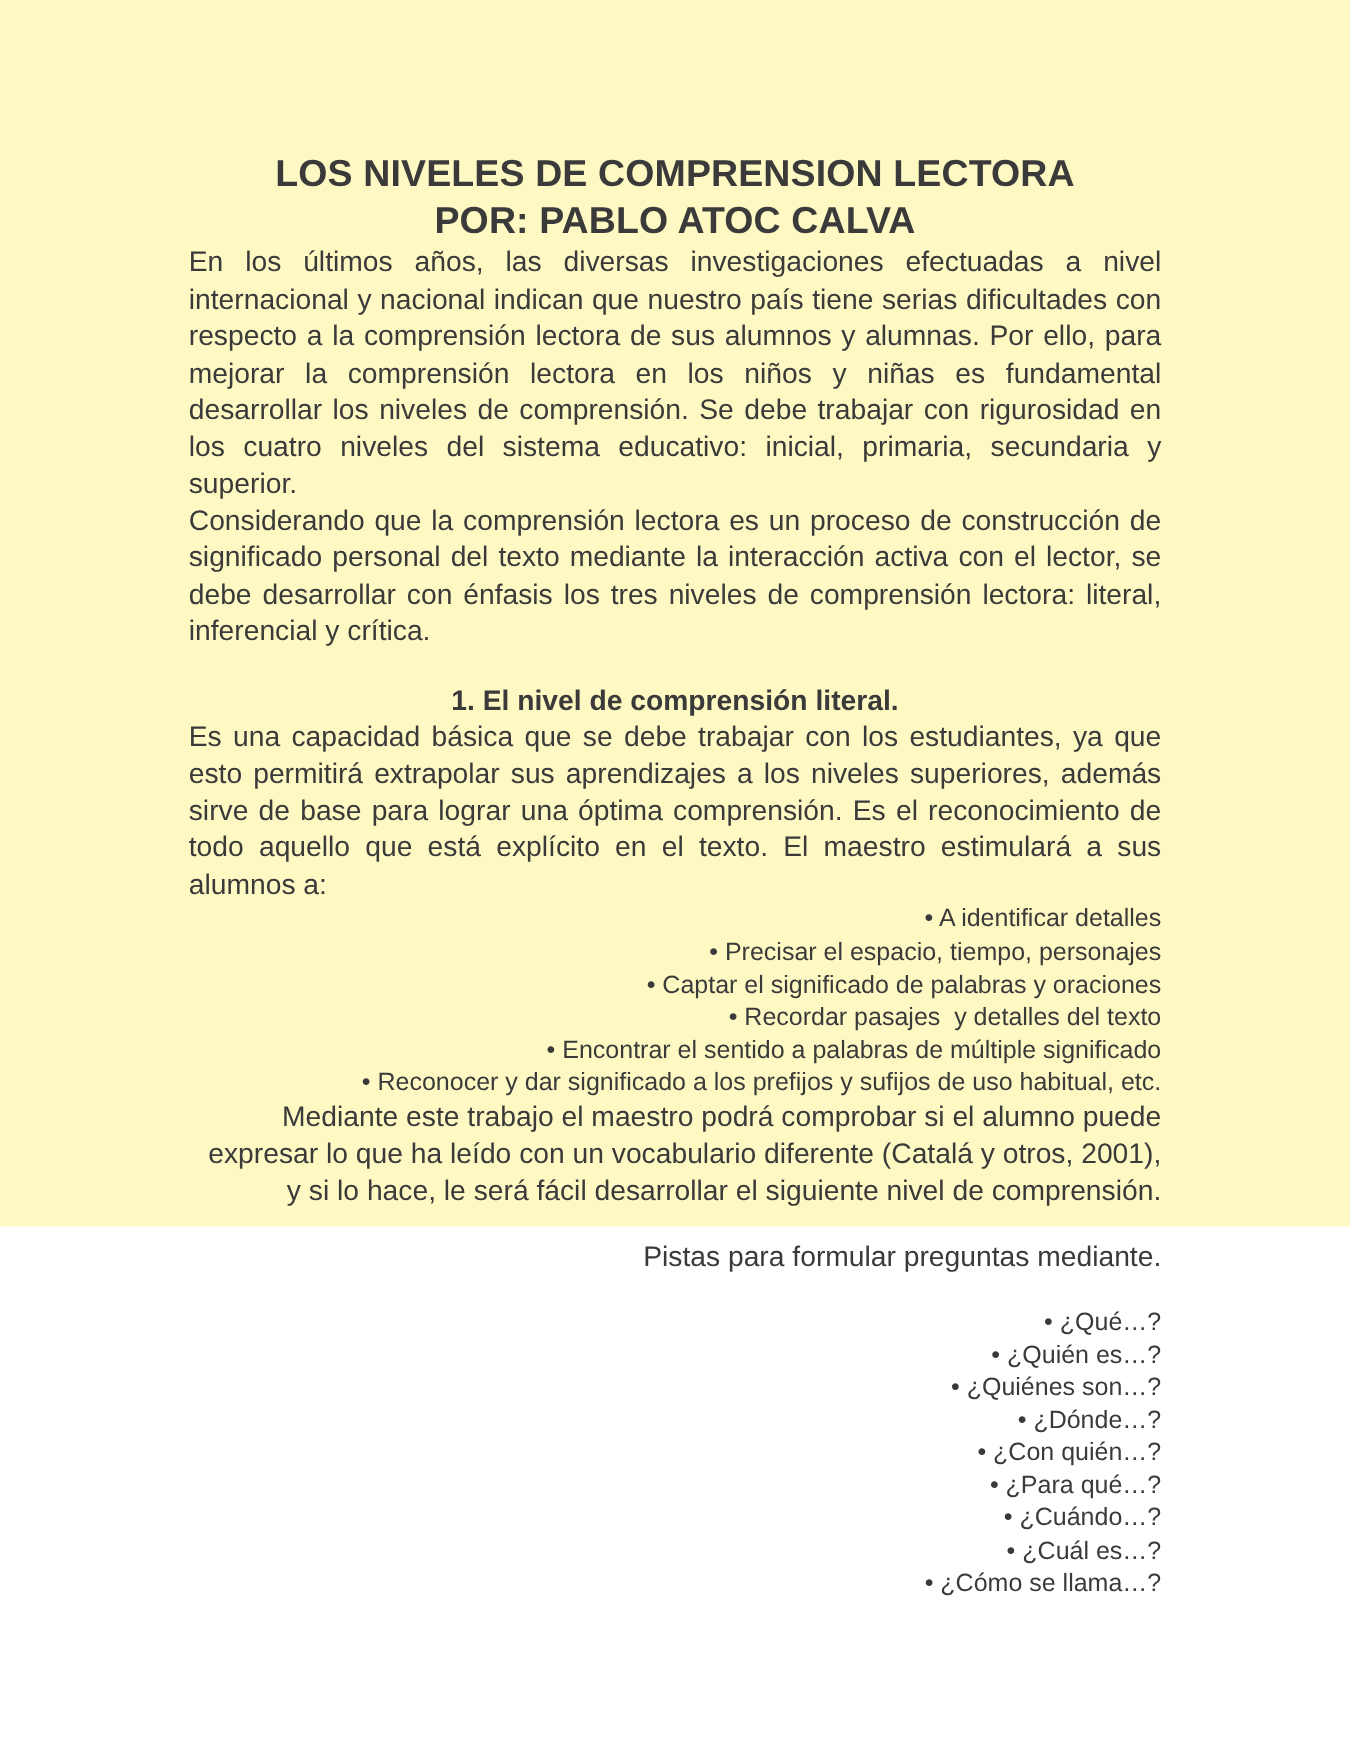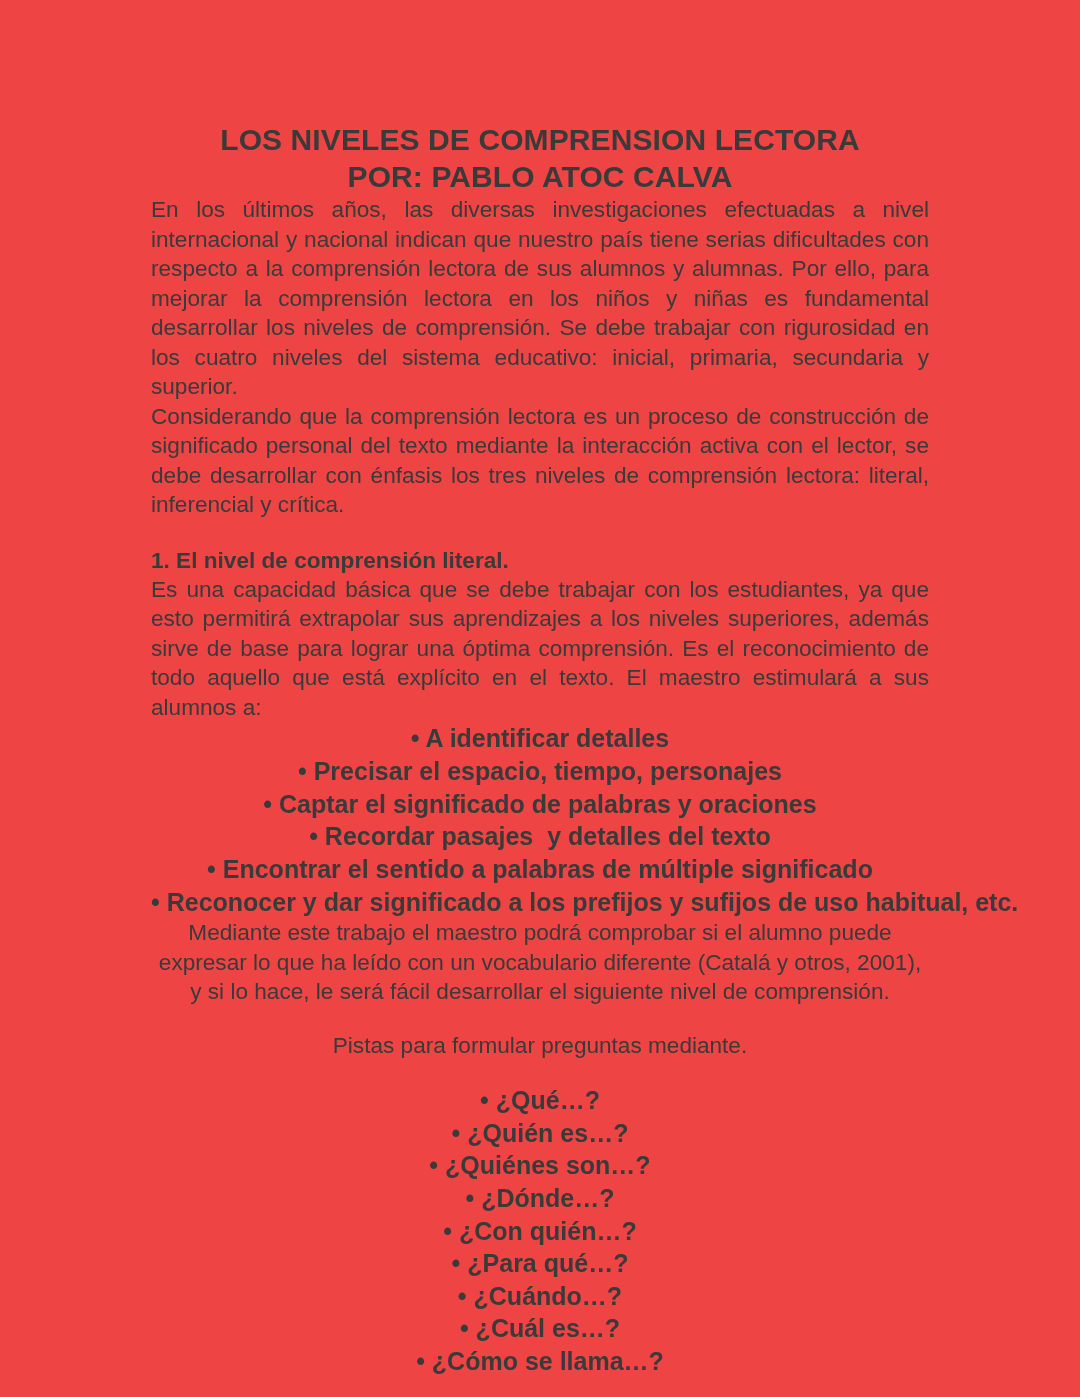--- a/index.html
+++ b/index.html
@@ -13,22 +13,22 @@
     height: 1397px;
     font-family: "Liberation Sans", sans-serif;
     color: #3a3a3a;
     -webkit-font-smoothing: antialiased;
     overflow: hidden;
   }
 
   .page {
     position: relative;
     width: 1080px;
-    height: 1397px;
-    background: #ef4444;
+    height: 981px;
+    background: #fef9c3;
     box-sizing: border-box;
   }
 
   .content {
     position: absolute;
     left: 151px;
     top: 122px;
     width: 778px;
   }
 
@@ -51,53 +51,52 @@
     margin: 0;
     font-size: 22.6px;
     line-height: 1.305;
     color: #3a3a3a;
   }
   p.justified {
     text-align: justify;
     text-justify: inter-word;
   }
   p.left {
-    text-align: center;
+    text-align: right;
   }
   .gap-small {
     margin-top: 4px;
   }
 
   
   h2.section-heading {
     margin: 0;
     font-size: 22.6px;
     font-weight: bold;
     line-height: 1.305;
     color: #3a3a3a;
-    text-align: left;
+    text-align: center;
   }
   .heading-spacer {
     height: 26px;
   }
 
   
   ul.bullets {
     margin: 0;
     padding: 0;
     list-style: none;
   }
   ul.bullets li {
-    font-size: 25px;
+    font-size: 20px;
     line-height: 1.305;
     color: #3a3a3a;
-    text-align: center;
+    text-align: right;
     padding-left: 0;
     white-space: pre;
-    font-weight: bold;
   }
 
   .blank-line {
     height: 24px;
   }
 </style>
 </head>
 <body>
 
 <div class="page">

